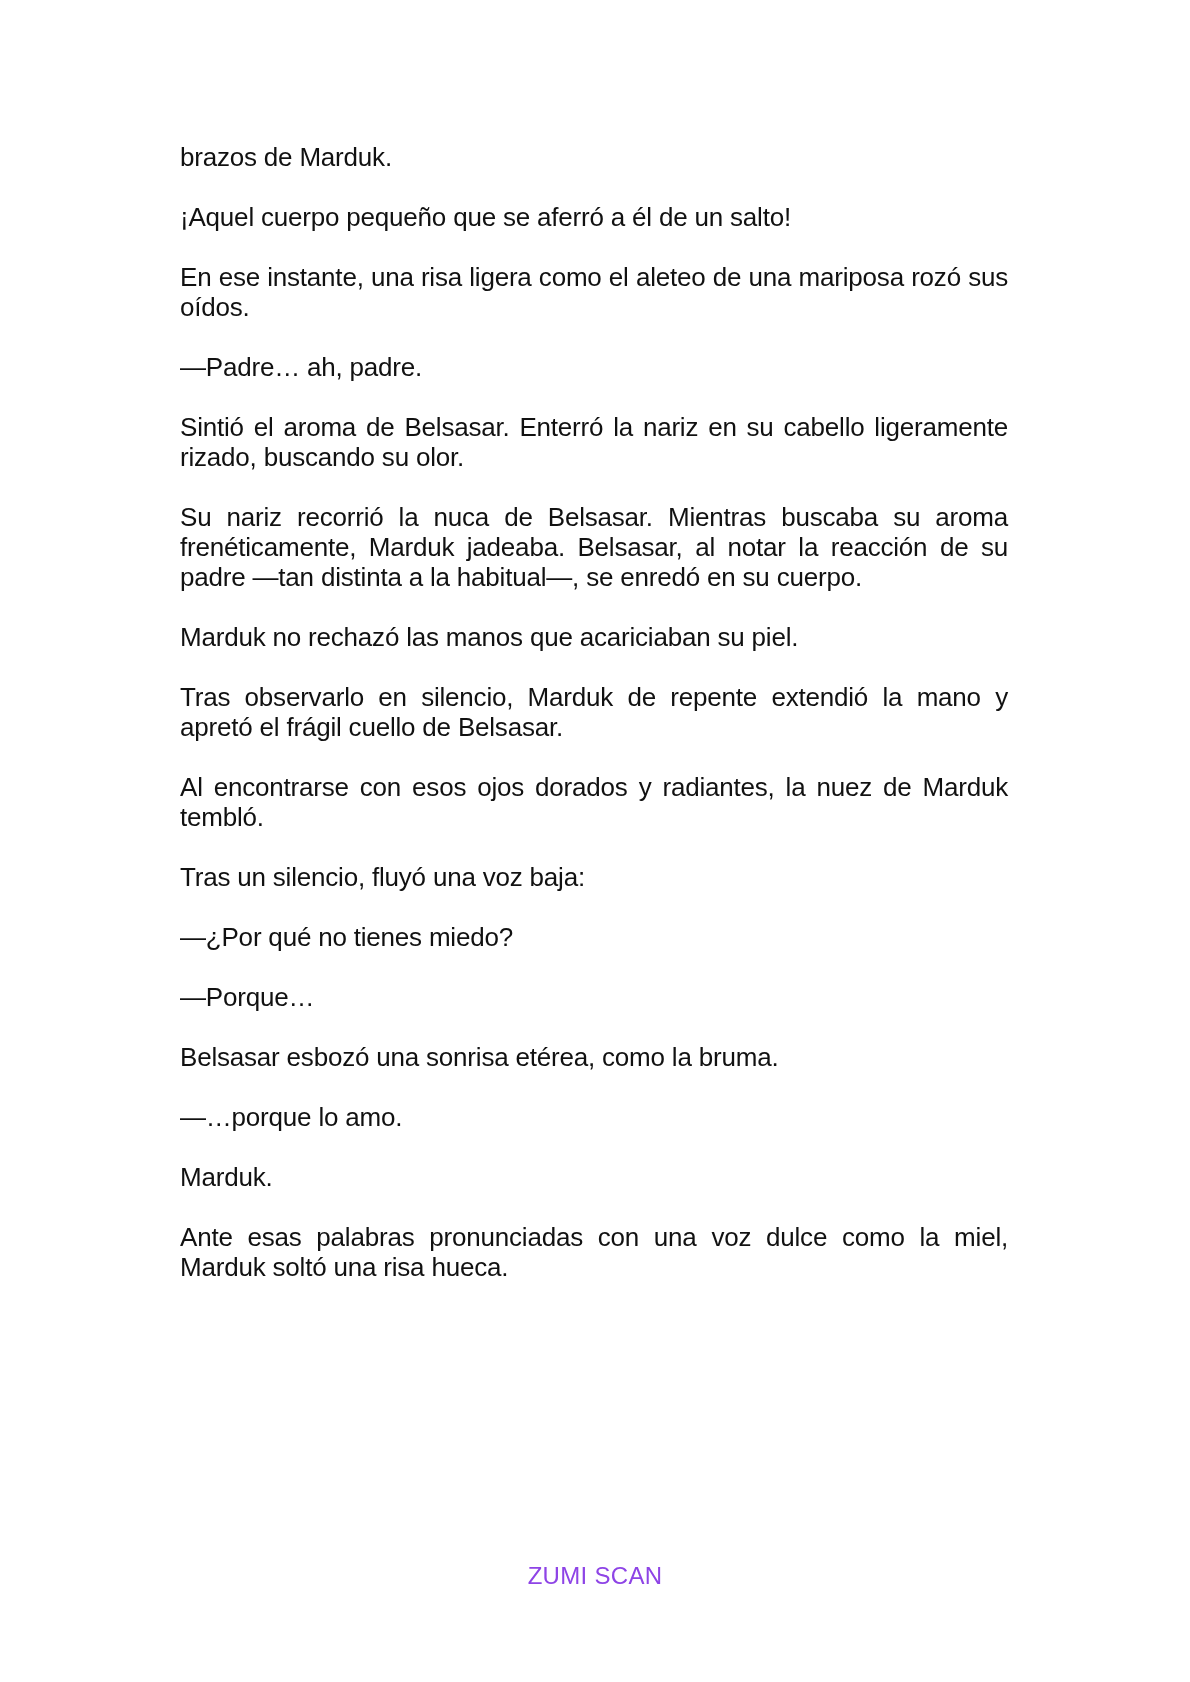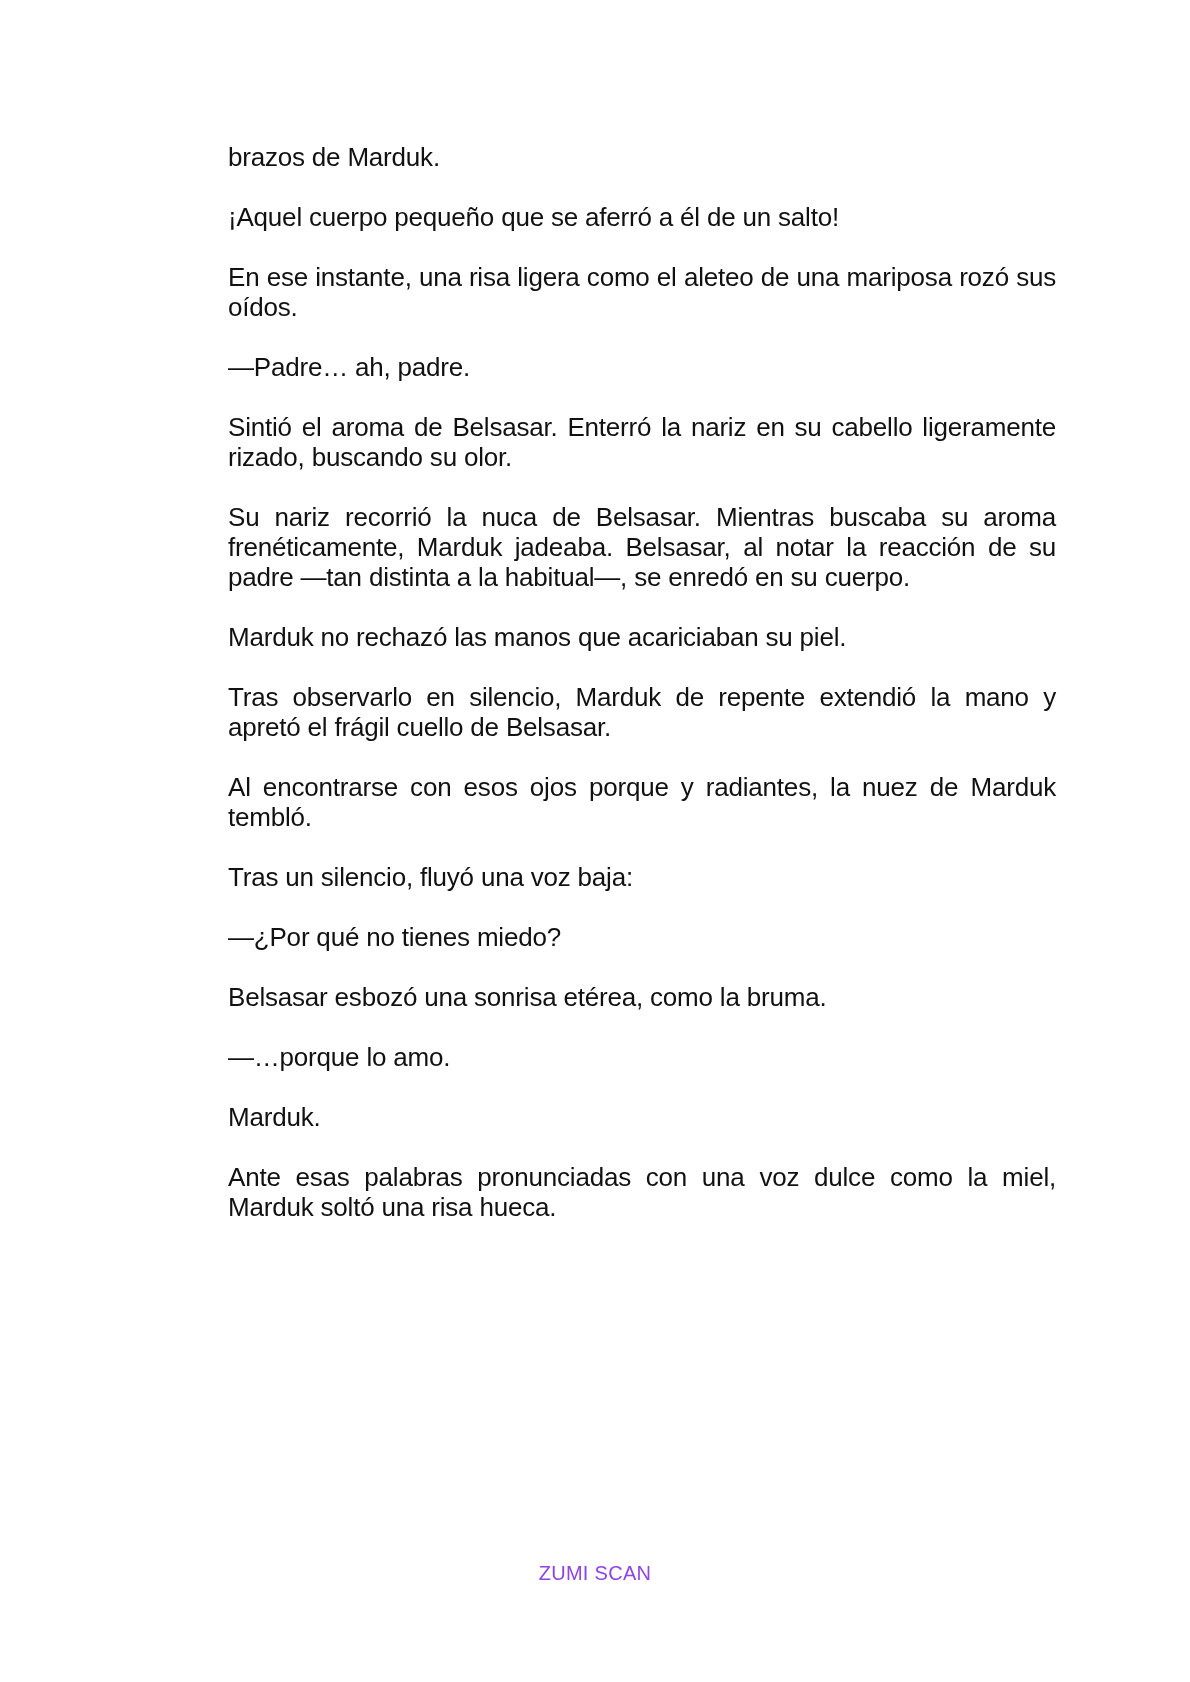--- a/index.html
+++ b/index.html
@@ -6,53 +6,53 @@
   body { width: 1190px; height: 1682px; position: relative; overflow: hidden; }
   .page {
     position: absolute;
     left: 180px;
     top: 142px;
     width: 828px;
     font-family: "Liberation Sans", sans-serif;
     font-size: 26px;
     line-height: 30px;
     color: #111111;
-    margin-left: 48px;
   }
   .para {
     margin: 0 0 30px 0;
     text-align: justify;
     letter-spacing: -0.2px;
   }
   .footer {
     position: absolute;
     left: 0;
     width: 1190px;
     top: 1562px;
     text-align: center;
     font-family: "Liberation Sans", sans-serif;
-    font-size: 20px;
+    font-size: 24px;
     color: #8e44e6;
     letter-spacing: 0.3px;
   }
 </style>
 </head>
 <body>
 
 <div class="page">
   <p class="para">brazos de Marduk.</p>
   <p class="para">¡Aquel cuerpo pequeño que se aferró a él de un salto!</p>
   <p class="para">En ese instante, una risa ligera como el aleteo de una mariposa rozó sus oídos.</p>
   <p class="para">—Padre… ah, padre.</p>
   <p class="para">Sintió el aroma de Belsasar. Enterró la nariz en su cabello ligeramente rizado, buscando su olor.</p>
   <p class="para">Su nariz recorrió la nuca de Belsasar. Mientras buscaba su aroma frenéticamente, Marduk jadeaba. Belsasar, al notar la reacción de su padre —tan distinta a la habitual—, se enredó en su cuerpo.</p>
   <p class="para">Marduk no rechazó las manos que acariciaban su piel.</p>
   <p class="para">Tras observarlo en silencio, Marduk de repente extendió la mano y apretó el frágil cuello de Belsasar.</p>
-  <p class="para">Al encontrarse con esos ojos porque y radiantes, la nuez de Marduk tembló.</p>
+  <p class="para">Al encontrarse con esos ojos dorados y radiantes, la nuez de Marduk tembló.</p>
   <p class="para">Tras un silencio, fluyó una voz baja:</p>
   <p class="para">—¿Por qué no tienes miedo?</p>
+  <p class="para">—Porque…</p>
   <p class="para">Belsasar esbozó una sonrisa etérea, como la bruma.</p>
   <p class="para">—…porque lo amo.</p>
   <p class="para">Marduk.</p>
   <p class="para">Ante esas palabras pronunciadas con una voz dulce como la miel, Marduk soltó una risa hueca.</p>
 </div>
 
 <div class="footer">ZUMI SCAN</div>
 
 </body></html>

